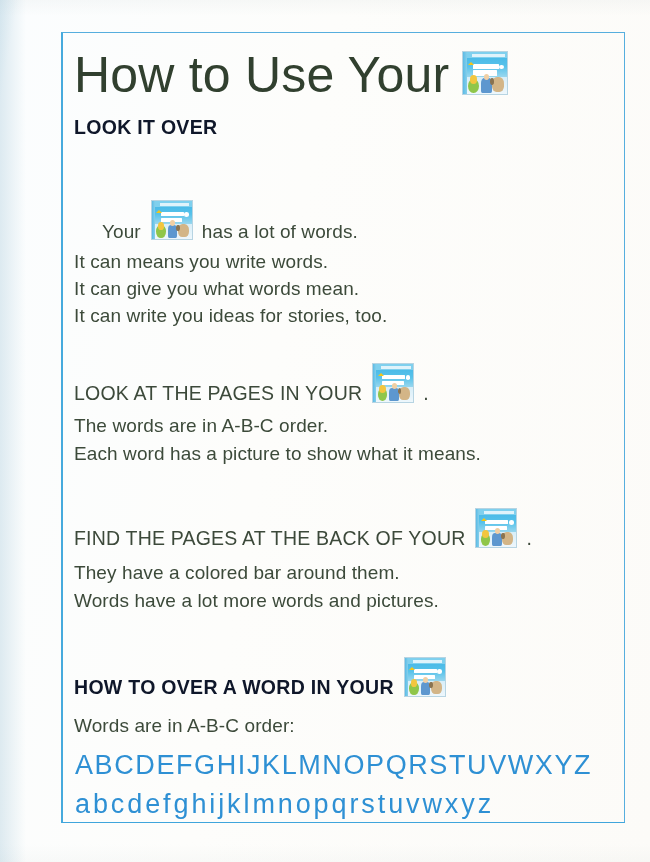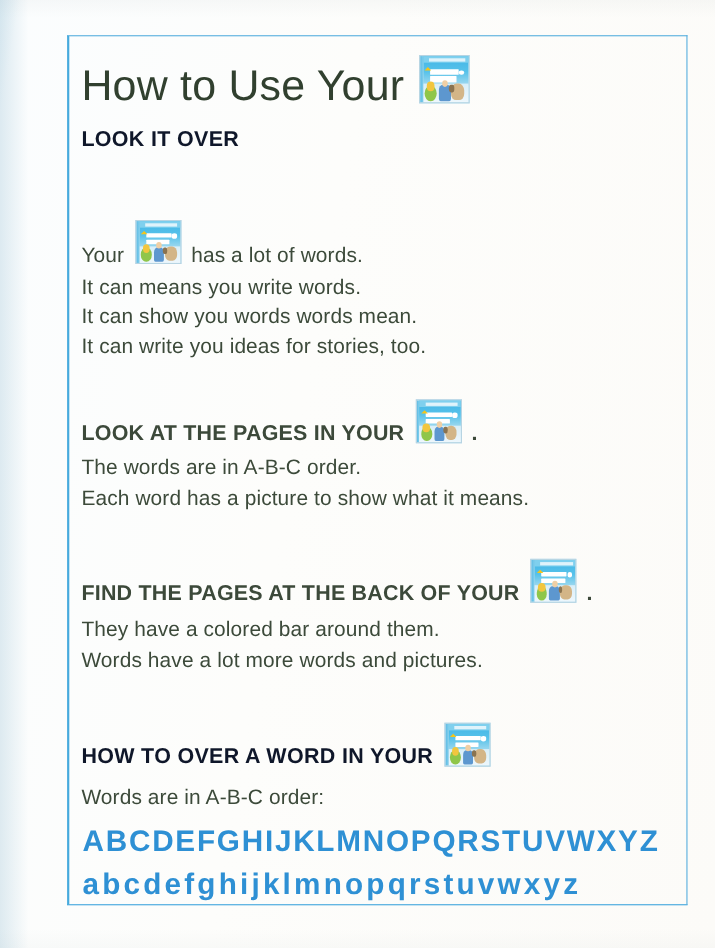--- a/index.html
+++ b/index.html
@@ -53,21 +53,21 @@
     top: 40px;
     width: 545px;
     height: 780px;
   }
 
   
   .title {
     position: absolute;
     left: 0;
     top: 10px;
-    font-size: 39px;
+    font-size: 50px;
     font-weight: 400;
     letter-spacing: .2px;
     color: #31402f;
     white-space: nowrap;
     line-height: 1;
   }
 
   .head-bold {
     position: absolute;
     left: 0;
@@ -76,21 +76,21 @@
     letter-spacing: .3px;
     color: #0f172a;
     white-space: nowrap;
     line-height: 1;
   }
 
   .head-plain {
     position: absolute;
     left: 0;
     font-size: 19.5px;
-    font-weight: 700;
+    font-weight: 400;
     letter-spacing: .2px;
     color: #3c493a;
     white-space: nowrap;
     line-height: 1;
     text-align: right;
   }
 
   .body-line {
     position: absolute;
     left: 0;
@@ -99,21 +99,21 @@
     letter-spacing: .1px;
     color: #3c4a3a;
     white-space: nowrap;
     line-height: 1;
   }
 
   .alpha-row {
     position: absolute;
     left: 1px;
     font-size: 27px;
-    font-weight: 700;
+    font-weight: 400;
     color: #2e90d4;
     white-space: nowrap;
     line-height: 1;
   }
   .alpha-upper { letter-spacing: 1.6px; }
   .alpha-lower { letter-spacing: 2.9px; }
 
   .period {
     display: inline-block;
     margin-left: 9px;
@@ -262,39 +262,39 @@
       <span class="badge"></span>
       <span class="tri"></span>
       <span class="flower"></span>
       <span class="kid"></span>
       <span class="dog"></span>
     </span>
   </div>
 
   <div class="head-bold" style="top:78px;">LOOK IT OVER</div>
 
-  <div class="body-line" style="top:160px;">
+  <div class="body-line" style="top:160px;margin-left:28px;">
     <span>Your</span><span class="book" style="width:40px;height:38px;margin:0 9px 0 10px;vertical-align:-2px;">
       <span class="spine"></span>
       <span class="sky"></span>
       <span class="topbar"></span>
       <span class="toptext"></span>
       <span class="ground"></span>
       <span class="w1"></span>
       <span class="w2"></span>
       <span class="badge"></span>
       <span class="tri"></span>
       <span class="flower"></span>
       <span class="kid"></span>
       <span class="dog"></span>
     </span><span>has a lot of words.</span>
   </div>
 
   <div class="body-line" style="top:212px;">It can means you write words.</div>
-  <div class="body-line" style="top:239px;">It can show you words words mean.</div>
+  <div class="body-line" style="top:239px;">It can give you what words mean.</div>
   <div class="body-line" style="top:266px;">It can write you ideas for stories, too.</div>
 
   <div class="head-plain" style="top:323px;">
     <span>LOOK AT THE PAGES IN YOUR</span><span class="book" style="width:40px;height:38px;margin-left:10px;vertical-align:-3px;">
       <span class="spine"></span>
       <span class="sky"></span>
       <span class="topbar"></span>
       <span class="toptext"></span>
       <span class="ground"></span>
       <span class="w1"></span>

